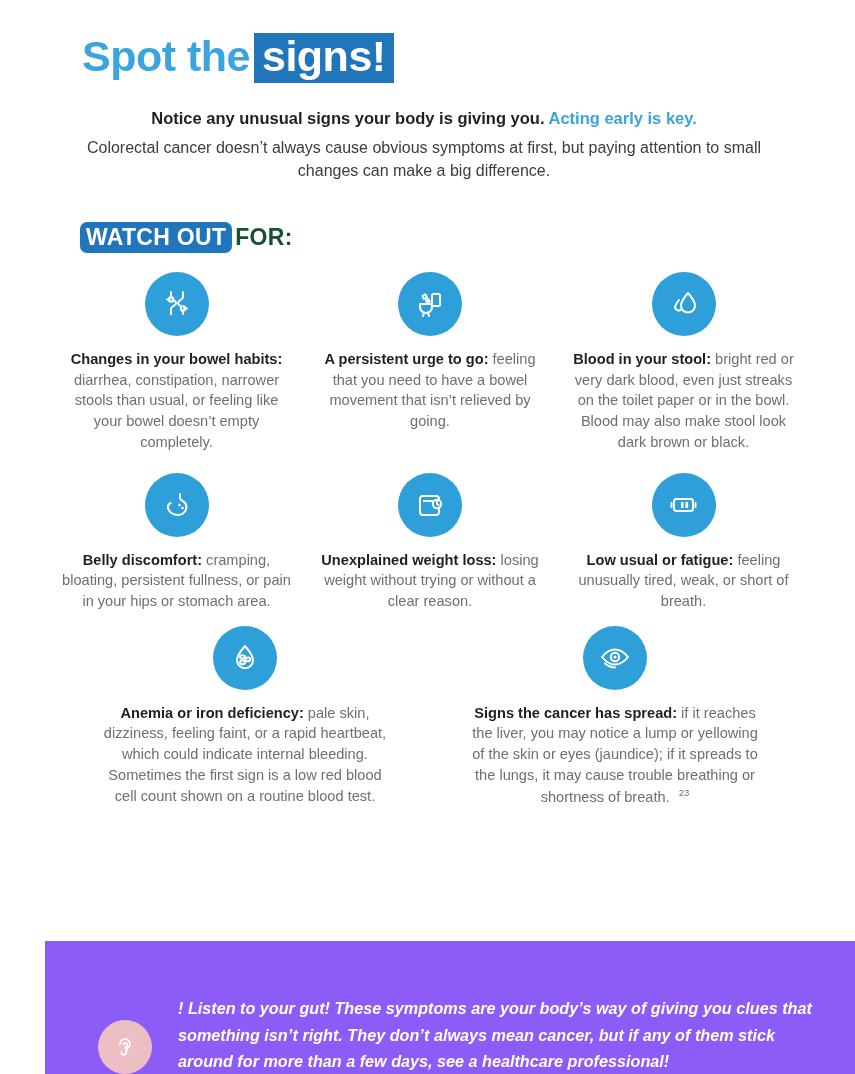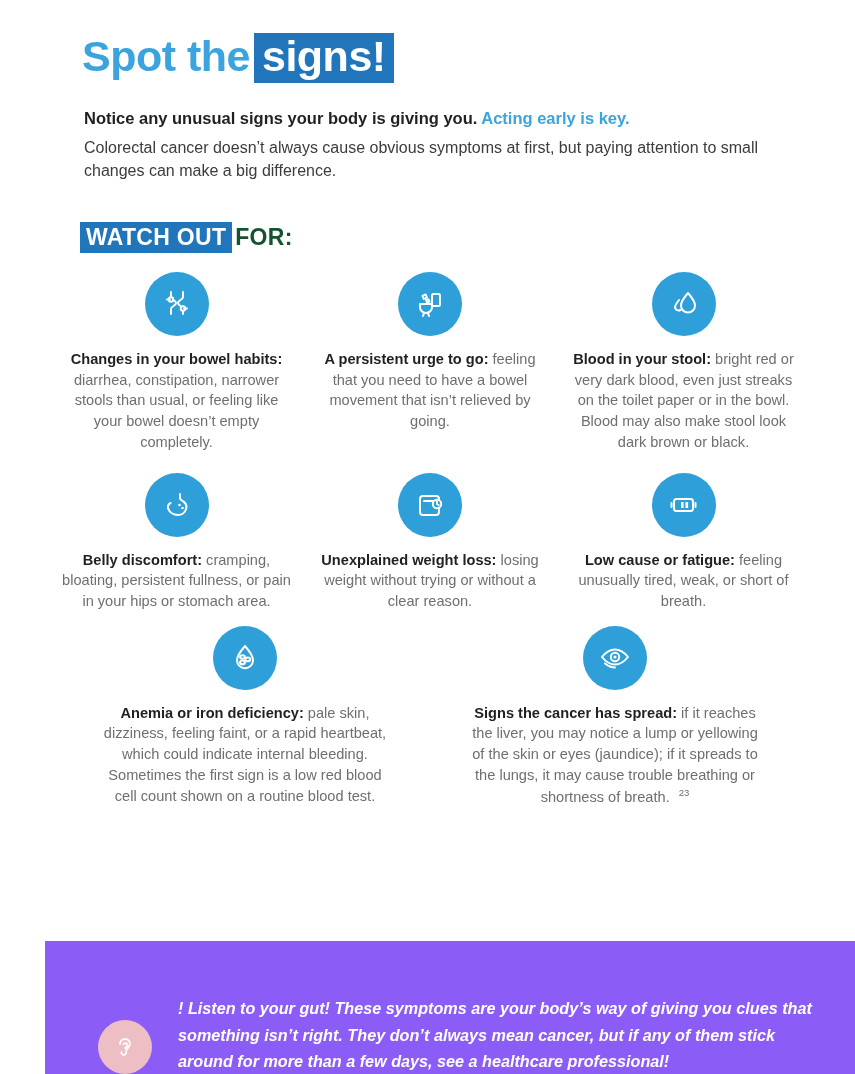--- a/index.html
+++ b/index.html
@@ -19,33 +19,33 @@
     white-space:nowrap;
   }
   .title .t-light{color:#3ba3dd;}
   .title .t-hl{
     color:#ffffff;background:#2175bb;
     padding:2px 8px 5px 8px;margin-left:4px;
     display:inline-block;line-height:1.0;
   }
 
   
-  .intro{position:absolute;left:84px;top:106px;width:680px;}
+  .intro{position:absolute;left:84px;top:106px;width:680px;text-align:center;}
   .intro-lead{font-size:16.5px;font-weight:bold;color:#231f20;line-height:1.5;}
   .intro-lead .accent{color:#3ba3dd;}
   .intro-body{font-size:16px;color:#3c3c3c;line-height:1.48;margin-top:5px;}
 
   
   .watchout{
     position:absolute;left:80px;top:222px;
     font-size:23px;font-weight:bold;letter-spacing:0.3px;white-space:nowrap;
   }
   .watchout .w-hl{
     color:#ffffff;background:#2175bb;
-    padding:3px 6px 4px 6px;display:inline-block;line-height:1.05;
+    padding:3px 6px 4px 6px;display:inline-block;line-height:1.05;border-radius:7px;
   }
   .watchout .w-rest{color:#14532d;margin-left:3px;}
 
   
   .grid{position:absolute;left:60px;top:272px;width:740px;}
   .row{display:flex;width:100%;}
   .row.r1{justify-content:space-between;}
   .row.r3{justify-content:center;gap:72px;margin-top:14px;}
   .cell{width:233px;display:flex;flex-direction:column;align-items:center;}
   .cell.wide{width:298px;}
@@ -190,21 +190,21 @@
       <div class="cell">
         <div class="ico">
           <svg width="36" height="36" viewBox="0 0 36 36" fill="none" stroke="#ffffff" stroke-width="2" stroke-linecap="round" stroke-linejoin="round">
             <rect x="8" y="12" width="19" height="12" rx="2.5"></rect>
             <path d="M5.5 16v4M29.5 16v4"></path>
             <rect x="15" y="15" width="2.6" height="6" fill="#ffffff" stroke="none"></rect>
             <rect x="19.5" y="15" width="2.6" height="6" fill="#ffffff" stroke="none"></rect>
           </svg>
         </div>
         <div class="caption">
-          <span class="lbl">Low cause or fatigue:</span><span> feeling unusually tired, weak, or short of breath.</span>
+          <span class="lbl">Low usual or fatigue:</span><span> feeling unusually tired, weak, or short of breath.</span>
         </div>
       </div>
 
     </div>
 
     <div class="row r3">
 
       <div class="cell wide">
         <div class="ico">
           <svg width="34" height="34" viewBox="0 0 34 34" fill="none" stroke="#ffffff" stroke-width="2" stroke-linecap="round" stroke-linejoin="round">

